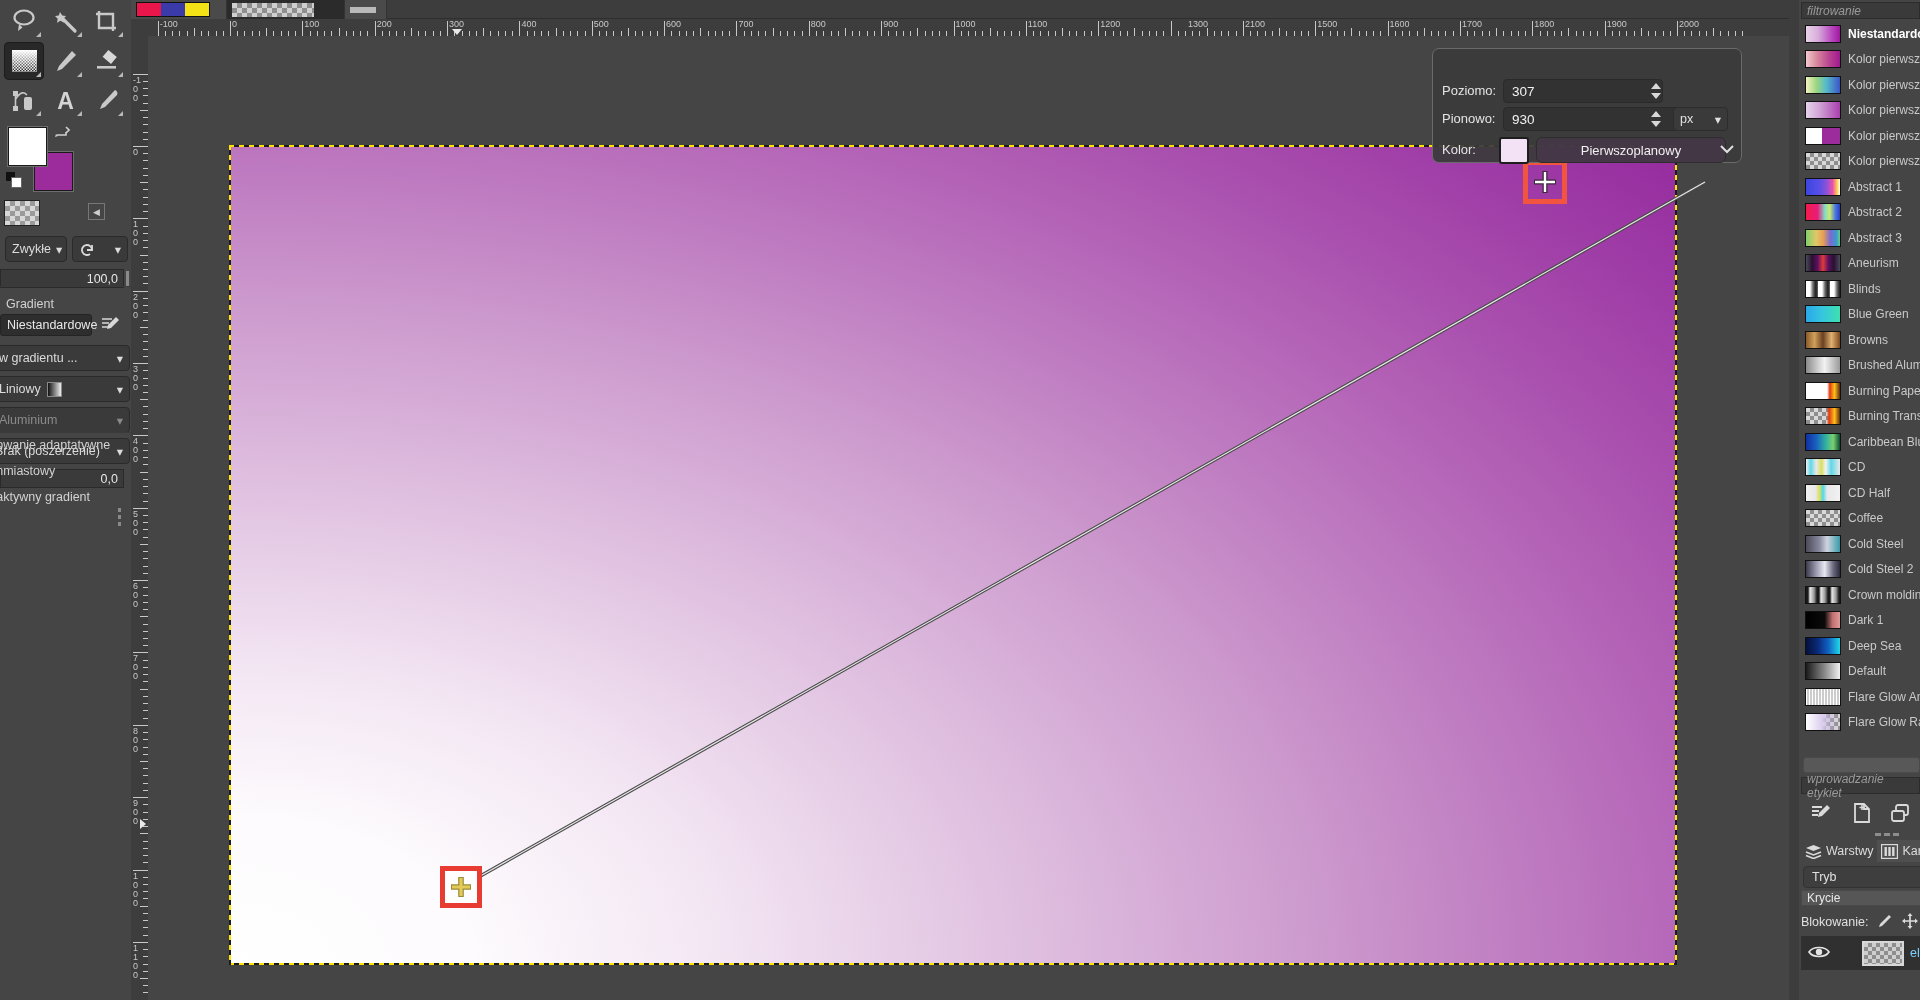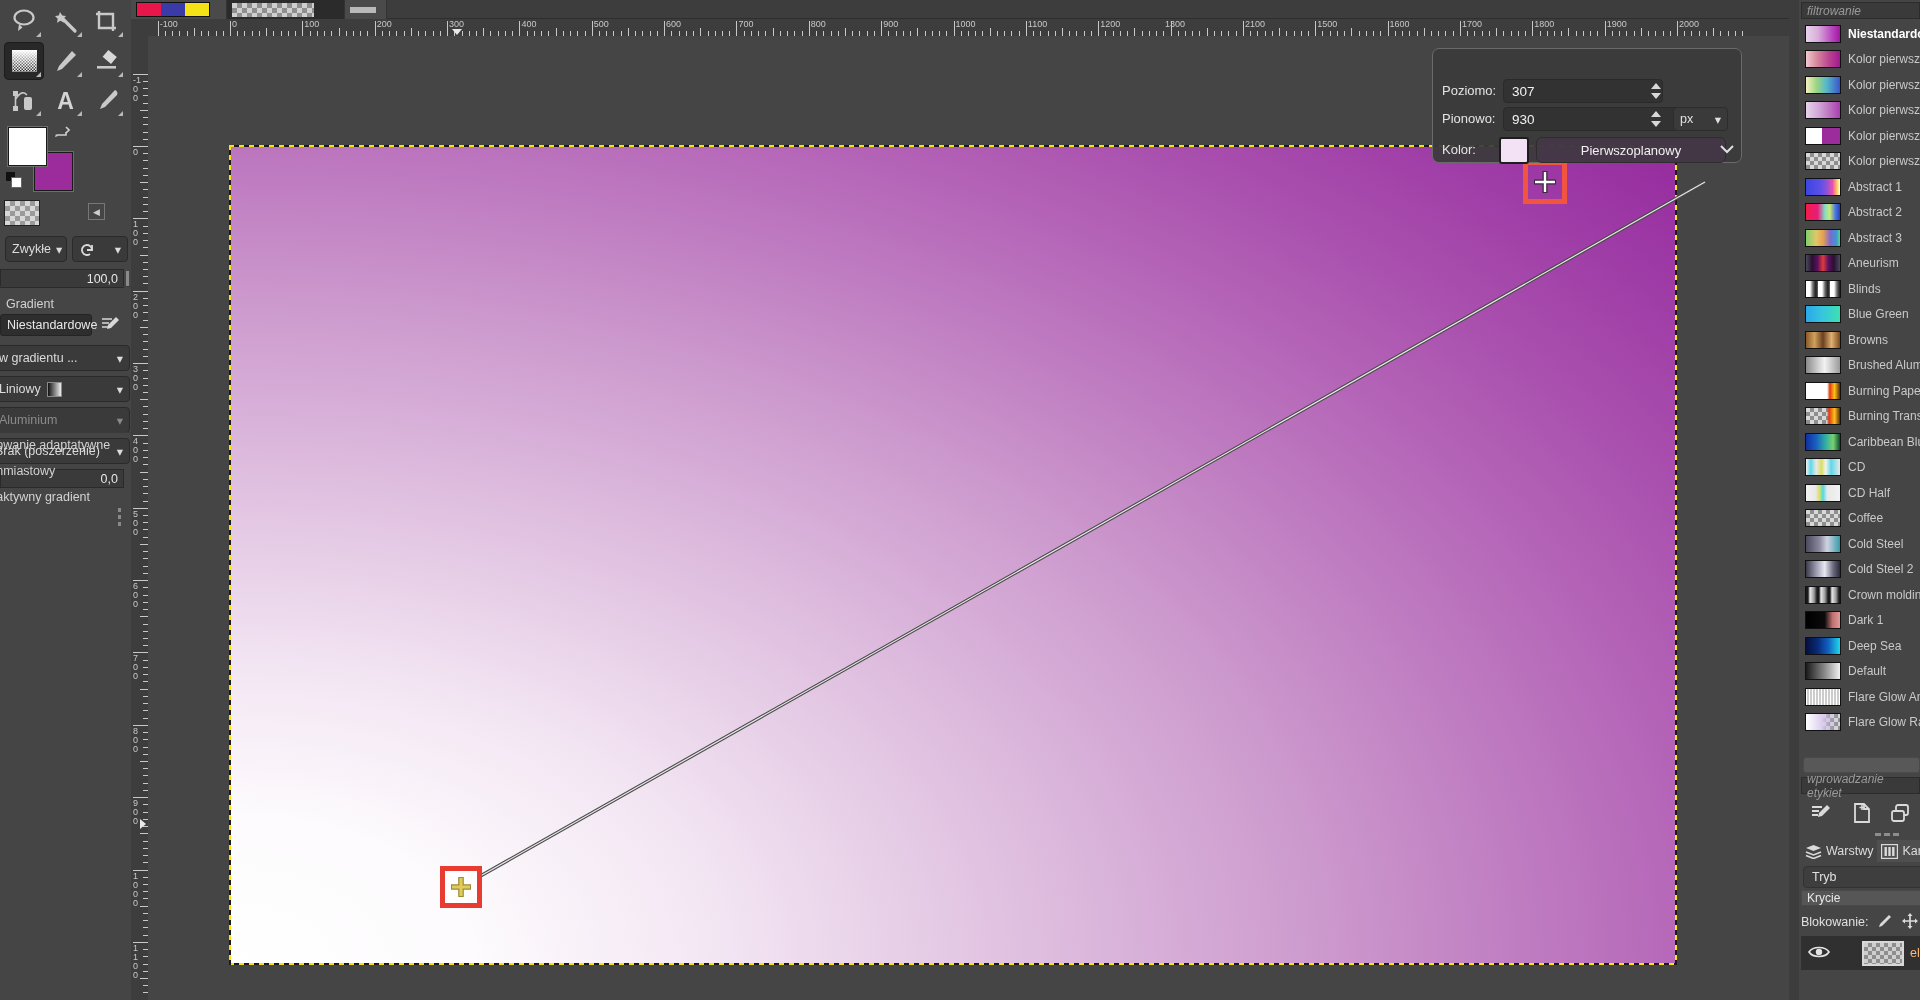--- a/index.html
+++ b/index.html
@@ -212,21 +212,21 @@
   #lock-row { position:absolute; left:12px; top:912px; width:131px; height:20px;
      display:flex; align-items:center; gap:9px; }
   #lock-row .lk { font-size:12.5px; color:#e0e0e0; }
   #layer-row { position:absolute; left:12px; top:936px; width:131px; height:34px;
      background:#303030; display:flex; align-items:center; }
   #layer-thumb { width:42px;height:25px;margin-left:32px;border:2px solid #d8d8d8;
      background-image:
        linear-gradient(45deg,#8e8e8e 25%,transparent 25%,transparent 75%,#8e8e8e 75%),
        linear-gradient(45deg,#8e8e8e 25%,#cfcfcf 25%,#cfcfcf 75%,#8e8e8e 75%);
      background-size:8px 8px; background-position:0 0,4px 4px;}
-  #layer-name { margin-left:6px; font-size:12.5px; color:#fdba74; }
+  #layer-name { margin-left:6px; font-size:12.5px; color:#7dd3fc; }
 
   
   .nub { position:absolute; width:3px; background:#8a8a8a; }
 </style>
 </head>
 <body>
 
 <div id="app">
 
   <div id="left-col">
@@ -586,21 +586,21 @@
       <span class="rt" style="left: 974.435px; width: 1px; top: 12px; height: 5px;"></span>
       <span class="rt" style="left: 981.67px; width: 1px; top: 12px; height: 5px;"></span>
       <span class="rt" style="left: 988.905px; width: 1px; top: 12px; height: 5px;"></span>
       <span class="rt" style="left: 996.14px; width: 1px; top: 12px; height: 5px;"></span>
       <span class="rt" style="left: 1003.38px; width: 1px; top: 9px; height: 8px;"></span>
       <span class="rt" style="left: 1010.61px; width: 1px; top: 12px; height: 5px;"></span>
       <span class="rt" style="left: 1017.85px; width: 1px; top: 12px; height: 5px;"></span>
       <span class="rt" style="left: 1025.08px; width: 1px; top: 12px; height: 5px;"></span>
       <span class="rt" style="left: 1032.32px; width: 1px; top: 12px; height: 5px;"></span>
       <span class="rt" style="left: 1039.55px; top: 2px; width: 1px; height: 15px;"></span>
-      <span class="rlabel" style="left: 1034px; top: 1px;">1300</span>
+      <span class="rlabel" style="left: 1057px; top: 1px;">1300</span>
       <span class="rt" style="left: 1046.79px; width: 1px; top: 12px; height: 5px;"></span>
       <span class="rt" style="left: 1054.02px; width: 1px; top: 12px; height: 5px;"></span>
       <span class="rt" style="left: 1061.26px; width: 1px; top: 12px; height: 5px;"></span>
       <span class="rt" style="left: 1068.49px; width: 1px; top: 12px; height: 5px;"></span>
       <span class="rt" style="left: 1075.72px; width: 1px; top: 9px; height: 8px;"></span>
       <span class="rt" style="left: 1082.96px; width: 1px; top: 12px; height: 5px;"></span>
       <span class="rt" style="left: 1090.19px; width: 1px; top: 12px; height: 5px;"></span>
       <span class="rt" style="left: 1097.43px; width: 1px; top: 12px; height: 5px;"></span>
       <span class="rt" style="left: 1104.66px; width: 1px; top: 12px; height: 5px;"></span>
       <span class="rt" style="left: 1111.9px; top: 2px; width: 1px; height: 15px;"></span>

